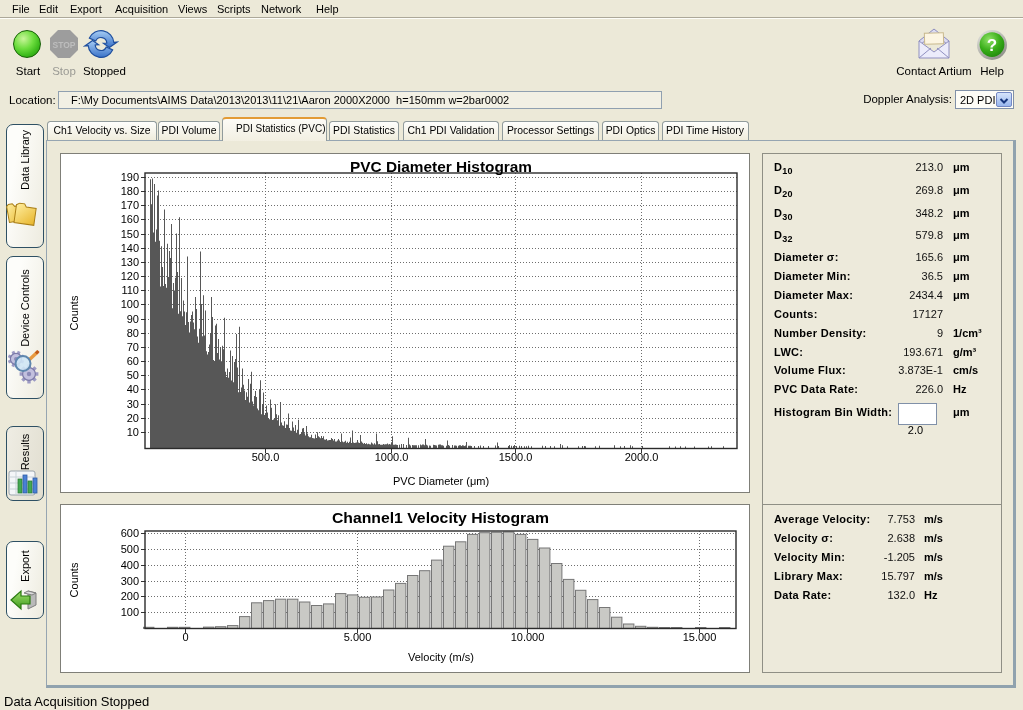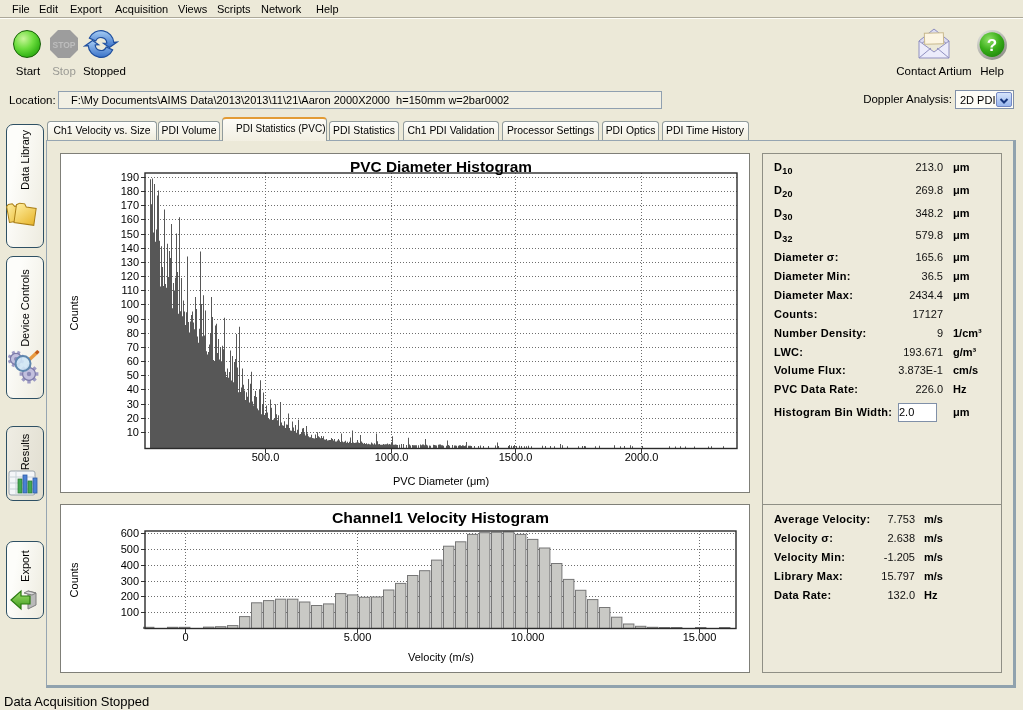--- a/index.html
+++ b/index.html
@@ -288,21 +288,21 @@
       <span class="sunit">cm/s</span>
     </div>
     <div class="srow" style="top:229px;left:0;width:240px">
       <span class="slab">PVC Data Rate:</span>
       <span class="sval">226.0</span>
       <span class="sunit">Hz</span>
     </div>
     <div class="srow" style="top:252px;left:0;width:240px">
       <span class="slab">Histogram Bin Width:</span>
     </div>
-    <div class="abs" style="left:135px;top:249px;width:39px;height:19px;background:#fff;border:1px solid #8090a8;font-size:11px;text-align:left;padding:2px 4px 0 0">2.0</div>
+    <div class="abs" style="left:135px;top:249px;width:39px;height:19px;background:#fff;border:1px solid #8090a8;font-size:11px;text-align:center;padding:20px 4px 0 0">2.0</div>
     <div class="srow" style="top:252px;left:0;width:240px">
       <span class="sunit">μm</span>
     </div>
   </div>
 <div class="panelw" style="left:60px;top:504px;width:690px;height:169px"><svg width="688" height="167" viewBox="0 0 688 167">
       <rect x="0" y="0" width="688" height="167" fill="#ffffff"></rect>
       <line x1="84" y1="107.5" x2="675" y2="107.5" stroke="#6e6e6e" stroke-width="1" stroke-dasharray="1 2" shape-rendering="crispEdges"></line>
       <line x1="80" y1="107.5" x2="84" y2="107.5" stroke="#333" stroke-width="1" shape-rendering="crispEdges"></line>
       <text x="78" y="111.0" font-size="11" text-anchor="end" fill="#000">100</text>
       <line x1="84" y1="91.5" x2="675" y2="91.5" stroke="#6e6e6e" stroke-width="1" stroke-dasharray="1 2" shape-rendering="crispEdges"></line>

